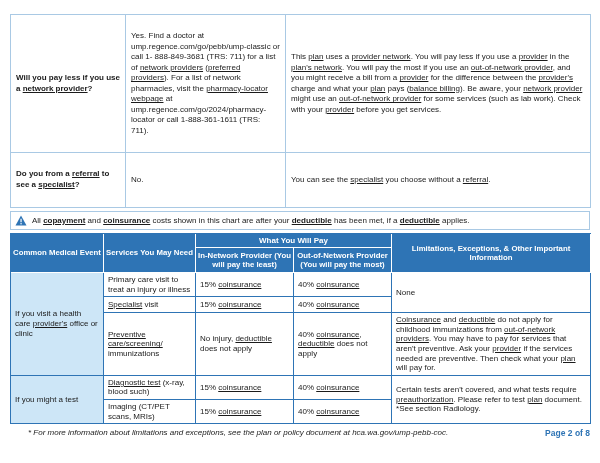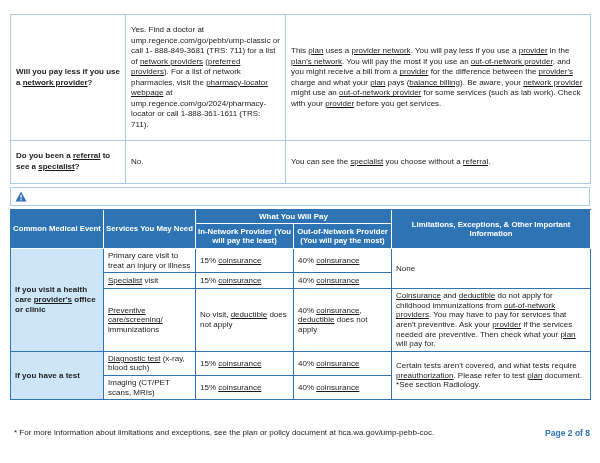--- a/index.html
+++ b/index.html
@@ -13,21 +13,21 @@
   .content { position: absolute; left: 10px; top: 14px; width: 580px; }
 
   
   table.qa {
     width: 580px; table-layout: fixed; border-collapse: collapse;
   }
   .qa td {
     border: 1px solid var(--border_light, #a9c9e4);
     vertical-align: middle;
     font-size: 8px; line-height: 1.32;
-    padding: 10px 5px;
+    padding: 16px 5px;
     background: #fff;
   }
   .qa td.q { font-weight: bold; }
 
   
   .notice {
     margin-top: 3px;
     border: 1px solid var(--border_light, #a9c9e4);
     background: #fff;
     height: 19px;
@@ -55,29 +55,29 @@
   .benefits th.pay-band { font-size: 8px; padding: 2px 2px; }
   .benefits td {
     border-right: 1px solid var(--header_blue, #2e74b5);
     border-bottom: 1px solid var(--header_blue, #2e74b5);
     font-size: 8px; line-height: 1.2;
     padding: 2px 4px; vertical-align: middle;
     background: #fff; text-align: left;
   }
   .benefits td.event {
     background: var(--light_blue, #cde6f7);
-    font-weight: bold;
+    font-weight: normal;
   }
   .u { text-decoration: underline; }
   .b { font-weight: bold; }
 
   
   .footnote {
-    position: absolute; left: 14px; top: 428px;
-    font-size: 8px; color: #1b1b1b;
+    position: absolute; left: 28px; top: 428px;
+    font-size: 8px; color: #1b1b1b; font-style: italic;
   }
   .page-number {
     position: absolute; right: 10px; top: 428px;
     font-size: 8.5px; font-weight: bold;
     color: var(--accent, #2e74b5);
   }
 </style>
 </head>
 <body>
 
@@ -89,35 +89,36 @@
         <col style="width:160px">
         <col style="width:305px">
       </colgroup>
     <tbody>
         <tr>
       <td class="q" style="height:97px"><span>Will you pay less if you use a </span><span class="u">network provider</span><span>?</span></td>
       <td><span>Yes. Find a doctor at ump.regence.com/go/pebb/ump-classic or call 1- 888-849-3681 (TRS: 711) for a list of </span><span class="u">network providers</span><span> (</span><span class="u">preferred providers</span><span>). For a list of network pharmacies, visit the </span><span class="u">pharmacy-locator webpage</span><span> at ump.regence.com/go/2024/pharmacy-locator or call 1-888-361-1611 (TRS: 711).</span></td>
       <td><span>This </span><span class="u">plan</span><span> uses a </span><span class="u">provider network</span><span>. You will pay less if you use a </span><span class="u">provider</span><span> in the </span><span class="u">plan's network</span><span>. You will pay the most if you use an </span><span class="u">out-of-network provider</span><span>, and you might receive a bill from a </span><span class="u">provider</span><span> for the difference between the </span><span class="u">provider's</span><span> charge and what your </span><span class="u">plan</span><span> pays (</span><span class="u">balance billing</span><span>). Be aware, your </span><span class="u">network provider</span><span> might use an </span><span class="u">out-of-network provider</span><span> for some services (such as lab work). Check with your </span><span class="u">provider</span><span> before you get services.</span></td>
     </tr>
     <tr>
-      <td class="q" style="height:20px"><span>Do you been a </span><span class="u">referral</span><span> to see a </span><span class="u">specialist</span><span>?</span></td>
+      <td class="q" style="height:20px"><span>Do you from a </span><span class="u">referral</span><span> to see a </span><span class="u">specialist</span><span>?</span></td>
       <td><span>No.</span></td>
       <td><span>You can see the </span><span class="u">specialist</span><span> you choose without a </span><span class="u">referral</span><span>.</span></td>
     </tr>
   </tbody>
     </table>
 
   <div class="notice">
     <span class="tri">
       <svg width="12" height="11" viewBox="0 0 24 22">
         <path d="M12 1 L23 21 H1 Z" fill="#2E74B5"></path>
         <rect x="10.9" y="7.5" width="2.4" height="7" fill="#fff"></rect>
         <circle cx="12.1" cy="17.6" r="1.5" fill="#fff"></circle>
       </svg>
     </span>
+    <span><span>All </span><span class="u b">copayment</span><span> and </span><span class="u b">coinsurance</span><span> costs shown in this chart are after your </span><span class="u b">deductible</span><span> has been met, if a </span><span class="u b">deductible</span><span> applies.</span></span>
   </div>
 
   <table class="benefits">
     <colgroup>
       <col style="width:93px">
         <col style="width:92px">
         <col style="width:98px">
         <col style="width:98px">
         <col style="width:199px">
     </colgroup>
@@ -140,27 +141,27 @@
       <td><span>40% </span><span class="u">coinsurance</span></td>
       <td rowspan="2"><span>None</span></td>
     </tr>
     <tr>
       <td style="height:16px"><span class="u">Specialist</span><span> visit</span></td>
       <td><span>15% </span><span class="u">coinsurance</span></td>
       <td><span>40% </span><span class="u">coinsurance</span></td>
     </tr>
     <tr>
       <td style="height:47px"><span class="u">Preventive</span><br><span class="u">care/screening/</span><br><span>immunizations</span></td>
-      <td><span>No visit, </span><span class="u">deductible</span><span> does not apply</span></td>
+      <td><span>No injury, </span><span class="u">deductible</span><span> does not apply</span></td>
       <td><span>40% </span><span class="u">coinsurance</span><span>, </span><span class="u">deductible</span><span> does not apply</span></td>
       <td><span class="u">Coinsurance</span><span> and </span><span class="u">deductible</span><span> do not apply for childhood immunizations from </span><span class="u">out-of-network providers</span><span>. You may have to pay for services that aren't preventive. Ask your </span><span class="u">provider</span><span> if the services needed are preventive. Then check what your </span><span class="u">plan</span><span> will pay for.</span></td>
     </tr>
 
     <tr>
-      <td class="event" rowspan="2"><span>If you have a test</span></td>
+      <td class="event" rowspan="2"><span>If you might a test</span></td>
       <td style="height:20px"><span class="u">Diagnostic test</span><span> (x-ray, blood such)</span></td>
       <td><span>15% </span><span class="u">coinsurance</span></td>
       <td><span>40% </span><span class="u">coinsurance</span></td>
       <td rowspan="2"><span>Certain tests aren't covered, and what tests require </span><span class="u">preauthorization</span><span>. Please refer to test </span><span class="u">plan</span><span> document. *See section Radiology.</span></td>
     </tr>
     <tr>
       <td style="height:21px"><span>Imaging (CT/PET scans, MRIs)</span></td>
       <td><span>15% </span><span class="u">coinsurance</span></td>
       <td><span>40% </span><span class="u">coinsurance</span></td>
     </tr>

